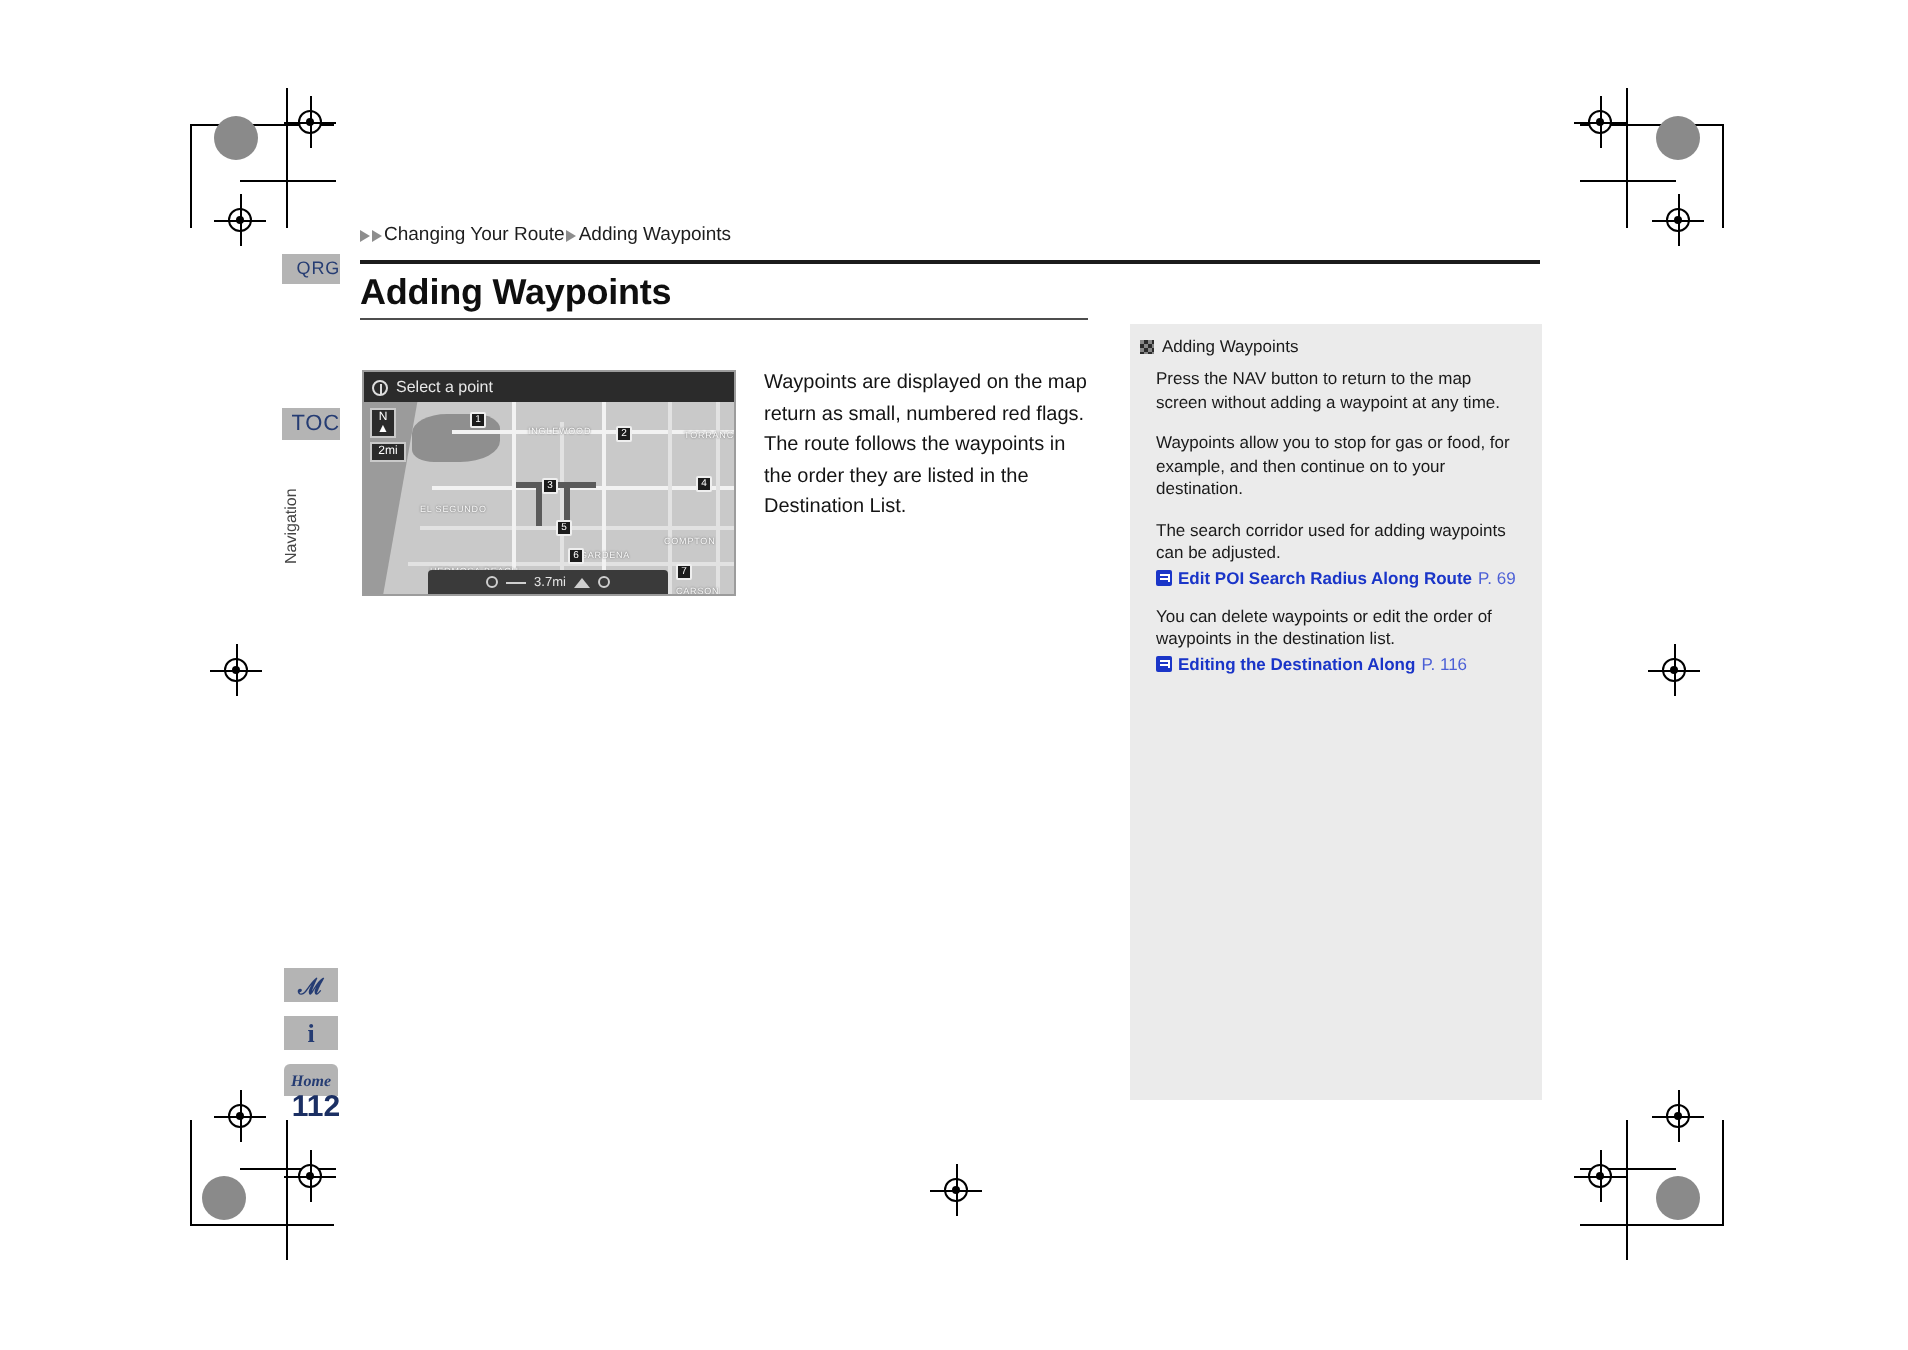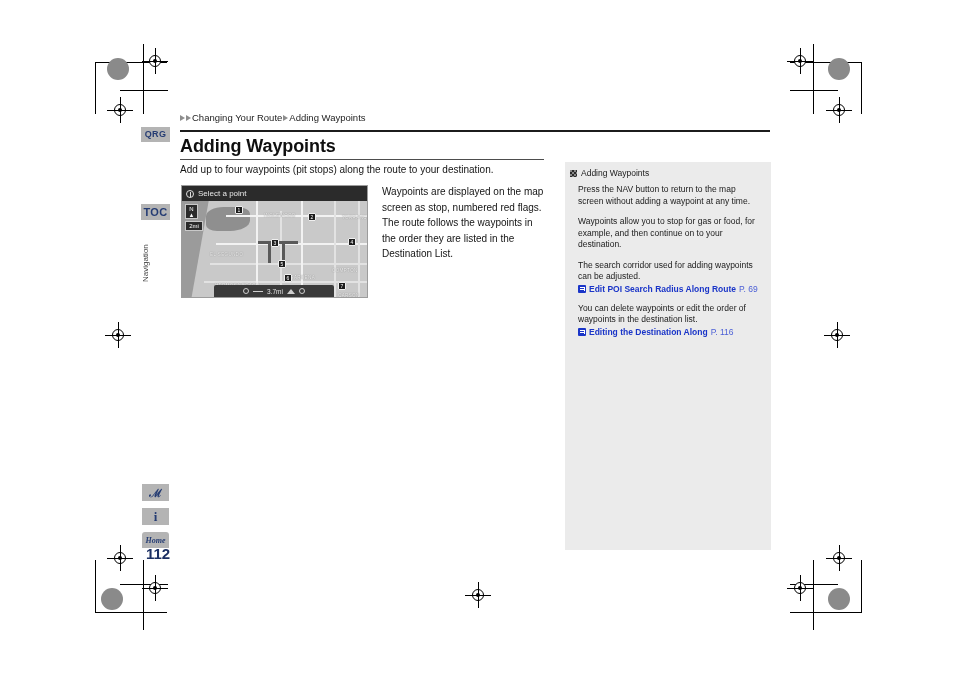--- a/index.html
+++ b/index.html
@@ -42,22 +42,22 @@
     position: absolute; width: 22px; height: 22px; border-radius: 50%;
     background: #8a8a8a;
   }
   .cropline { position: absolute; background: #000; }
 
   
   .rail-tab {
     position: absolute;
     background: #b4b4b4;
     color: #253c73;
-    font-weight: bold;
-    text-align: center;
+    font-weight: normal;
+    text-align: right;
     font-size: 9px;
     letter-spacing: .4px;
   }
   #qrg-tab { left: 141px; top: 127px; width: 29px; height: 15px; line-height: 15px; }
   #toc-tab { left: 141px; top: 204px; width: 29px; height: 16px; line-height: 16px; font-size: 11px; }
   #nav-vert {
     position: absolute; left: 141px; top: 222px;
     width: 14px; height: 60px;
     color: #444; font-size: 8px;
     writing-mode: vertical-rl; transform: rotate(180deg);
@@ -348,21 +348,20 @@
     <span class="crumb">Changing Your Route</span>
     <span class="tri"></span>
     <span class="crumb">Adding Waypoints</span>
   </div>
 
   <div class="rule-dark" style="left:180px; top:130px; width:590px; height:1.5px;"></div>
   <div class="rule-thin" style="left:180px; top:159px; width:364px; height:1px;"></div>
 
   <h1 id="title">Adding Waypoints</h1>
 
-  <p id="intro">Add up to four waypoints (pit stops) along the route to your destination.</p>
 
   <div id="map-figure">
     <div id="map-titlebar">
       <span class="circ"></span>
       <span>Select a point</span>
     </div>
     <div id="map-canvas">
       <div class="sea"></div>
       <div class="landmass"></div>
 
@@ -404,21 +403,21 @@
       <div id="map-bottombar">
         <span class="glyph"></span>
         <span class="dash"></span>
         <span>3.7mi</span>
         <span class="tri"></span>
         <span class="glyph"></span>
       </div>
     </div>
   </div>
 
-  <p id="figure-text">Waypoints are displayed on the map screen as stop, numbered red flags. The route follows the waypoints in the order they are listed in the Destination List.</p>
+  <p id="figure-text">Waypoints are displayed on the map return as small, numbered red flags. The route follows the waypoints in the order they are listed in the Destination List.</p>
 
   <aside id="sidepanel">
     <div id="side-head">
       <span class="head-icon"></span>
       <span>Adding Waypoints</span>
     </div>
 
     <p class="side-para">Press the NAV button to return to the map screen without adding a waypoint at any time.</p>
     <p class="side-para">Waypoints allow you to stop for gas or food, for example, and then continue on to your destination.</p>
     <p class="side-para tight">The search corridor used for adding waypoints can be adjusted.</p>

